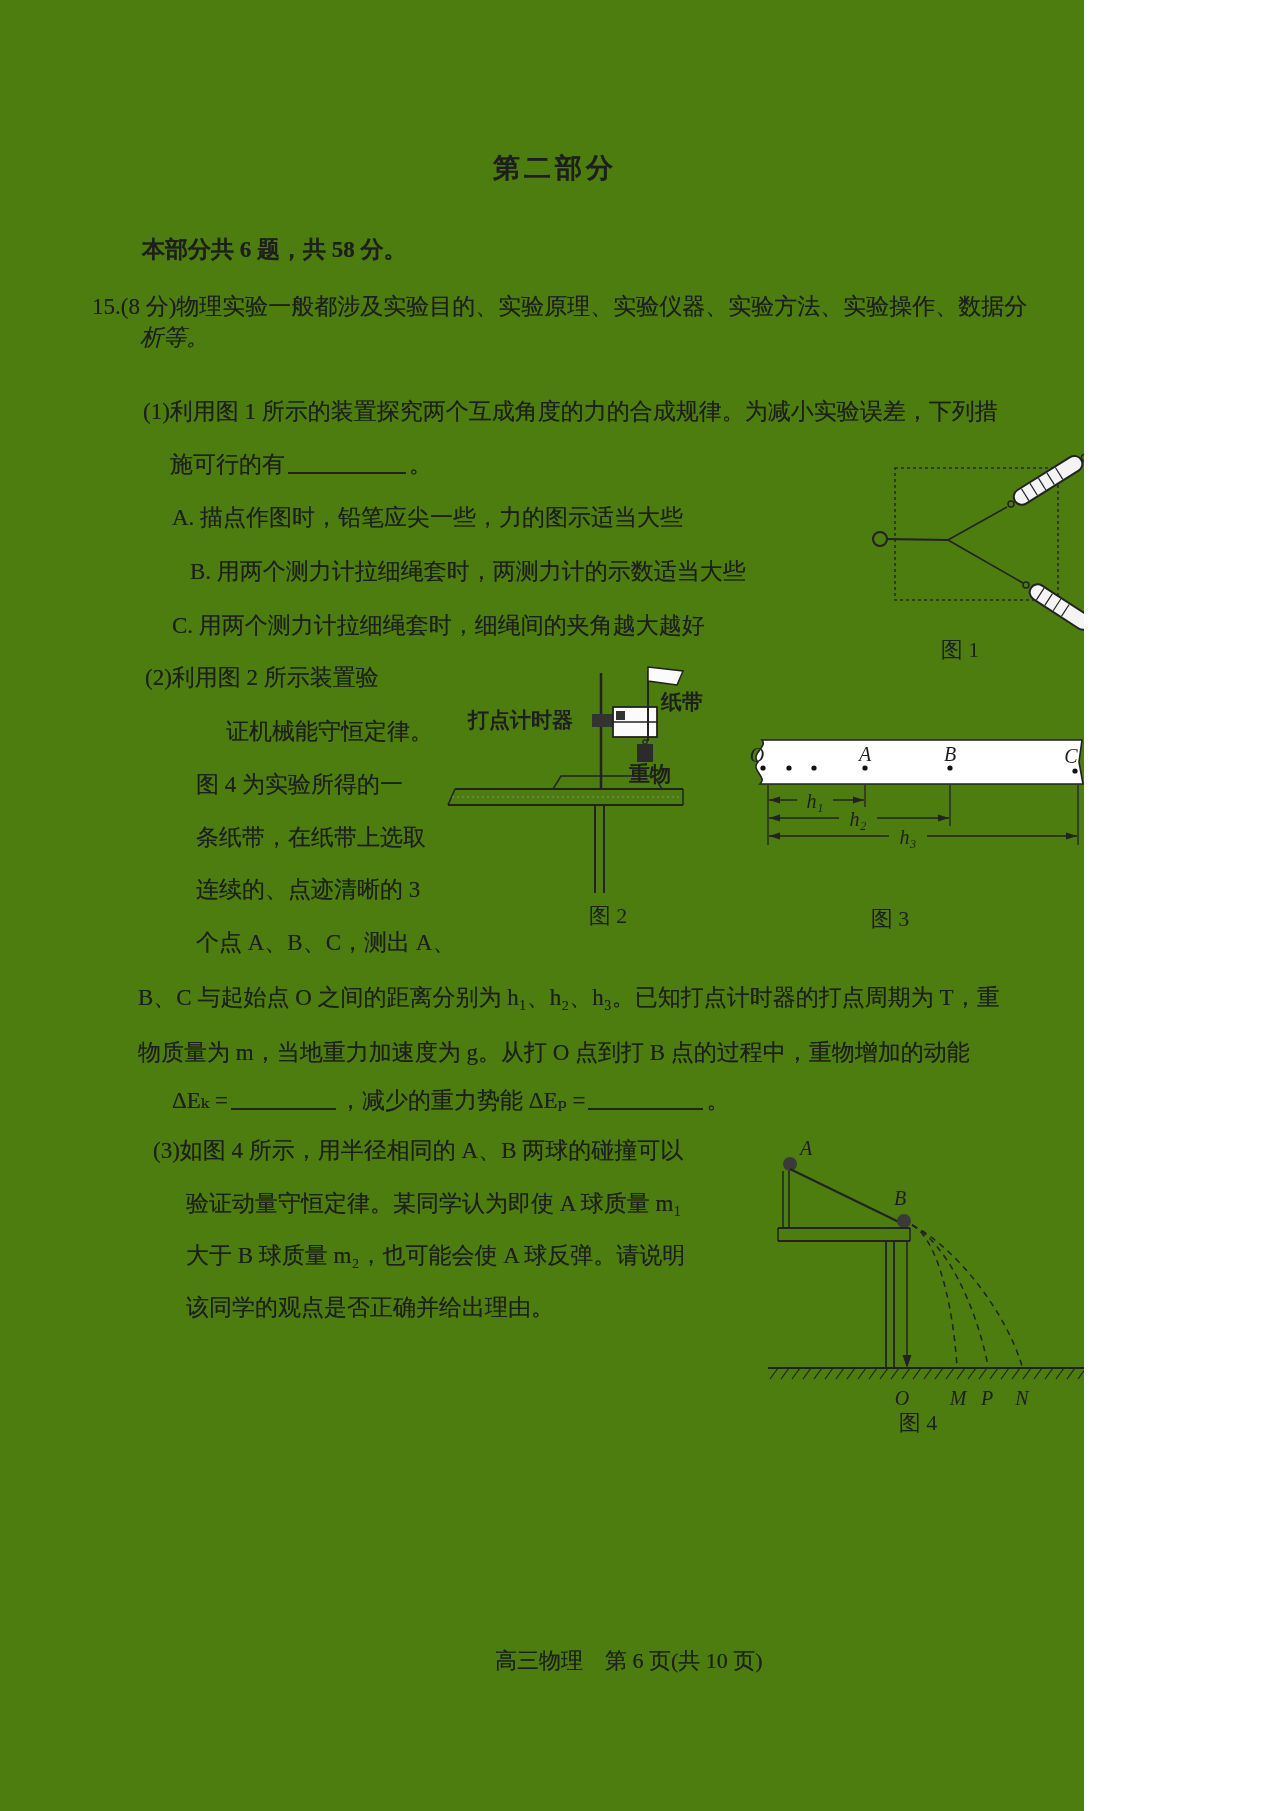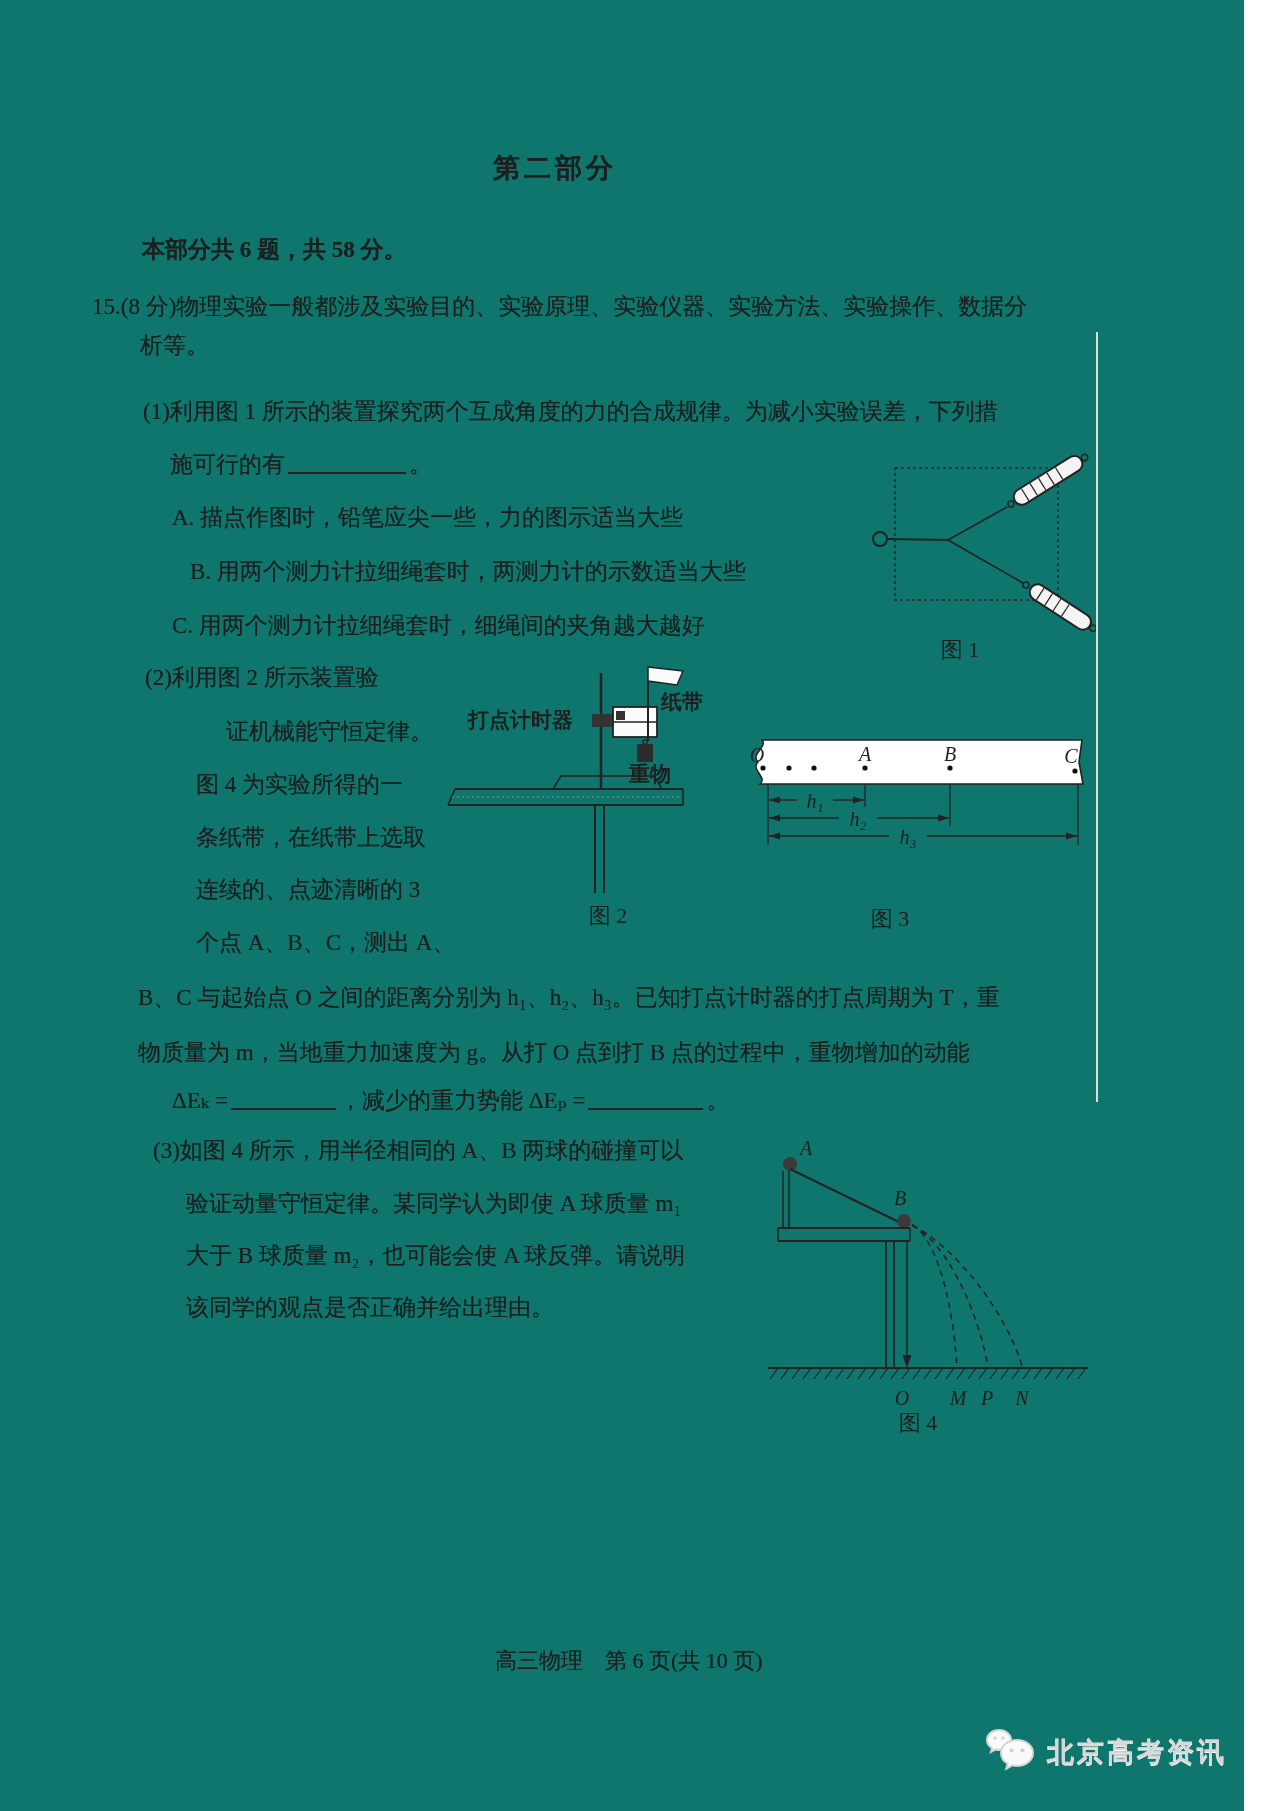--- a/index.html
+++ b/index.html
@@ -1,17 +1,17 @@
 <!DOCTYPE html>
 <html><head>
 <meta charset="utf-8">
 <style>
   html,body{margin:0;padding:0;background:#ffffff;}
   #page{
-    position:relative;width:1244px;height:1811px;background:#0f766e;
+    position:relative;width:1084px;height:1811px;background:#4d7c0f;
     font-family:"Liberation Serif","DejaVu Serif",serif;color:#1c1c1c;overflow:hidden;
   }
   .line{
     position:absolute;white-space:nowrap;font-size:23px;line-height:32px;
     color:#1e1e1e;text-shadow:0 0 .4px rgba(0,0,0,.45);
   }
   .bold{font-weight:700;}
   .title{font-size:27px;letter-spacing:4px;}
   .blank{
     display:inline-block;border-bottom:2px solid #222;height:20px;
@@ -38,21 +38,21 @@
 </style>
 </head>
 <body>
 
 <div id="page">
 
   <div class="line bold title" style="left:455px;top:152px;width:200px;text-align:center;">第二部分</div>
   <div class="line bold" style="left:142px;top:234px;">本部分共 6 题，共 58 分。</div>
 
   <div class="line" style="left:92px;top:291px;">15.(8 分)物理实验一般都涉及实验目的、实验原理、实验仪器、实验方法、实验操作、数据分</div>
-  <div class="line" style="left:140px;top:330px;">析等。</div>
+  <div class="line" style="left:140px;top:322px;font-style:italic;">析等。</div>
 
   <div class="line" style="left:143px;top:396px;">(1)利用图 1 所示的装置探究两个互成角度的力的合成规律。为减小实验误差，下列措</div>
   <div class="line" style="left:170px;top:449px;">
     <span>施可行的有</span><span class="blank w118"></span><span>。</span>
   </div>
   <div class="line" style="left:172px;top:502px;">A. 描点作图时，铅笔应尖一些，力的图示适当大些</div>
   <div class="line" style="left:172px;top:556px;margin-left:18px;">B. 用两个测力计拉细绳套时，两测力计的示数适当大些</div>
   <div class="line" style="left:172px;top:610px;">C. 用两个测力计拉细绳套时，细绳间的夹角越大越好</div>
 
   <svg class="figsvg" style="left:865px;top:445px;" width="235" height="225" viewBox="0 0 235 225">
@@ -217,29 +217,14 @@
     <text x="208" y="280" text-anchor="middle" class="lbl var">M</text>
     <text x="237" y="280" text-anchor="middle" class="lbl var">P</text>
     <text x="272" y="280" text-anchor="middle" class="lbl var">N</text>
     <text x="168" y="305" text-anchor="middle" class="cap">图 4</text>
   </svg>
 
   <div class="line" style="left:472px;top:1645px;font-size:22px;margin-left:23px;">高三物理　第 6 页(共 10 页)</div>
 
   <div id="edge-artifact"></div>
 
-  <div id="watermark">
-    <svg width="56" height="52" viewBox="0 0 56 52">
-      <g fill="#fafafa" stroke="#d4d4d4" stroke-width="2">
-        <path d="M 16,4 C 9,4 4,8.5 4,14 C 4,17.5 6,20.3 9,22 L 8,26 L 12.5,23.5 C 13.6,23.8 14.8,24 16,24 C 23,24 28,19.5 28,14 C 28,8.5 23,4 16,4 Z"></path>
-        <path d="M 34,14 C 25,14 18,19.8 18,27 C 18,31.5 20.6,35.3 24.6,37.6 L 23.3,42.8 L 29.3,39.4 C 30.8,39.8 32.4,40 34,40 C 43,40 50,34.2 50,27 C 50,19.8 43,14 34,14 Z"></path>
-      </g>
-      <g fill="#d0d0d0">
-        <circle cx="12" cy="12" r="1.6"></circle>
-          <circle cx="20" cy="12" r="1.6"></circle>
-        <circle cx="28.5" cy="24.5" r="2"></circle>
-          <circle cx="39.5" cy="24.5" r="2"></circle>
-      </g>
-    </svg>
-    <span class="wm-text">北京高考资讯</span>
-  </div>
 
 </div>
 
 </body></html>

